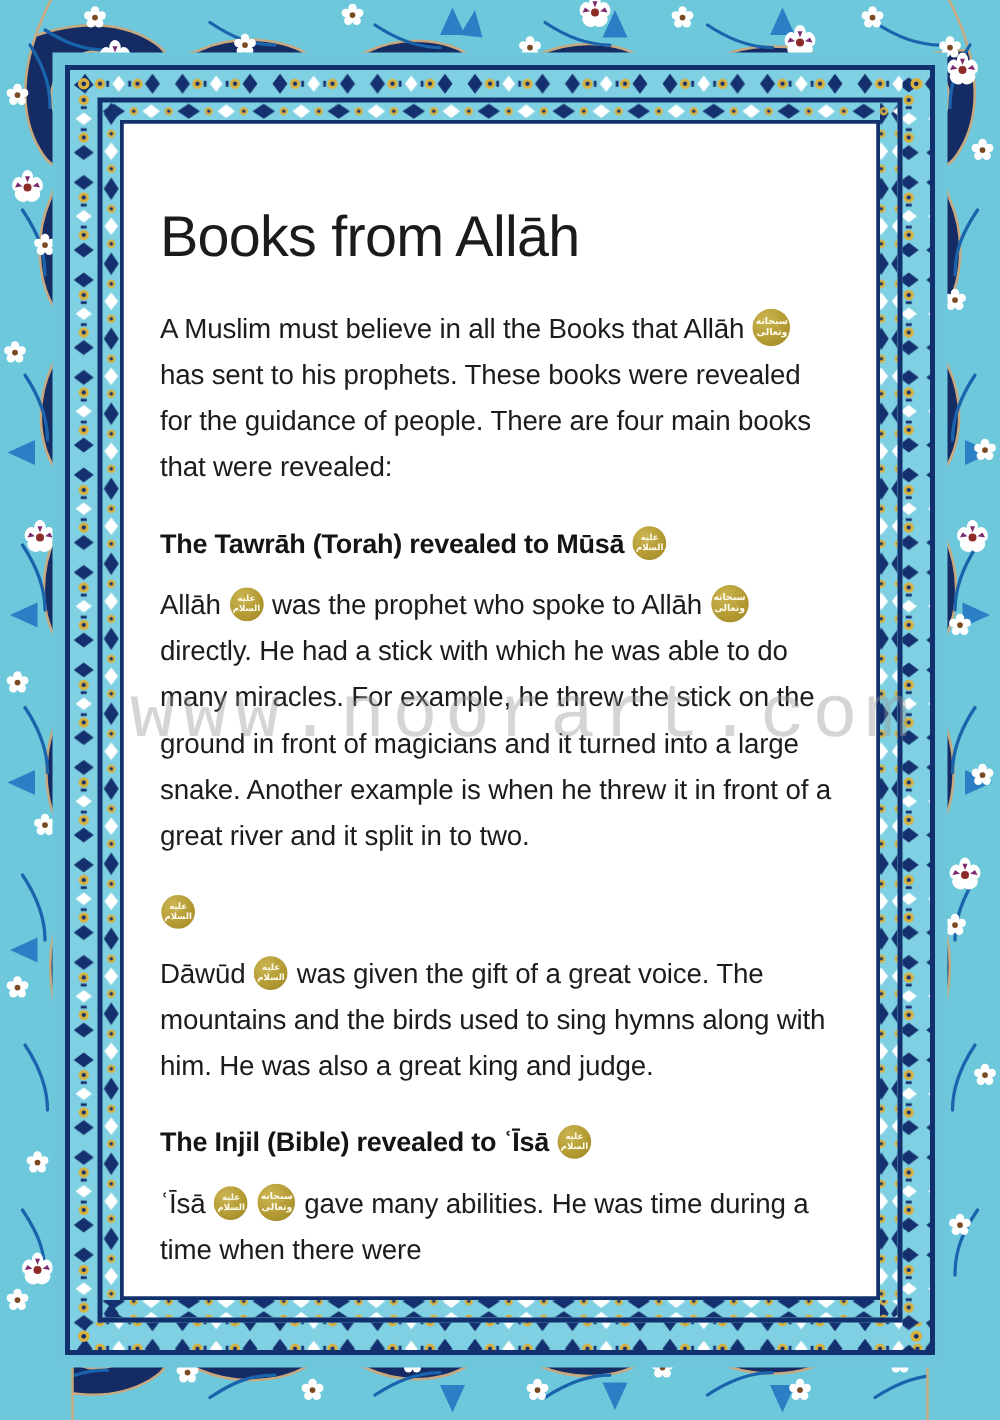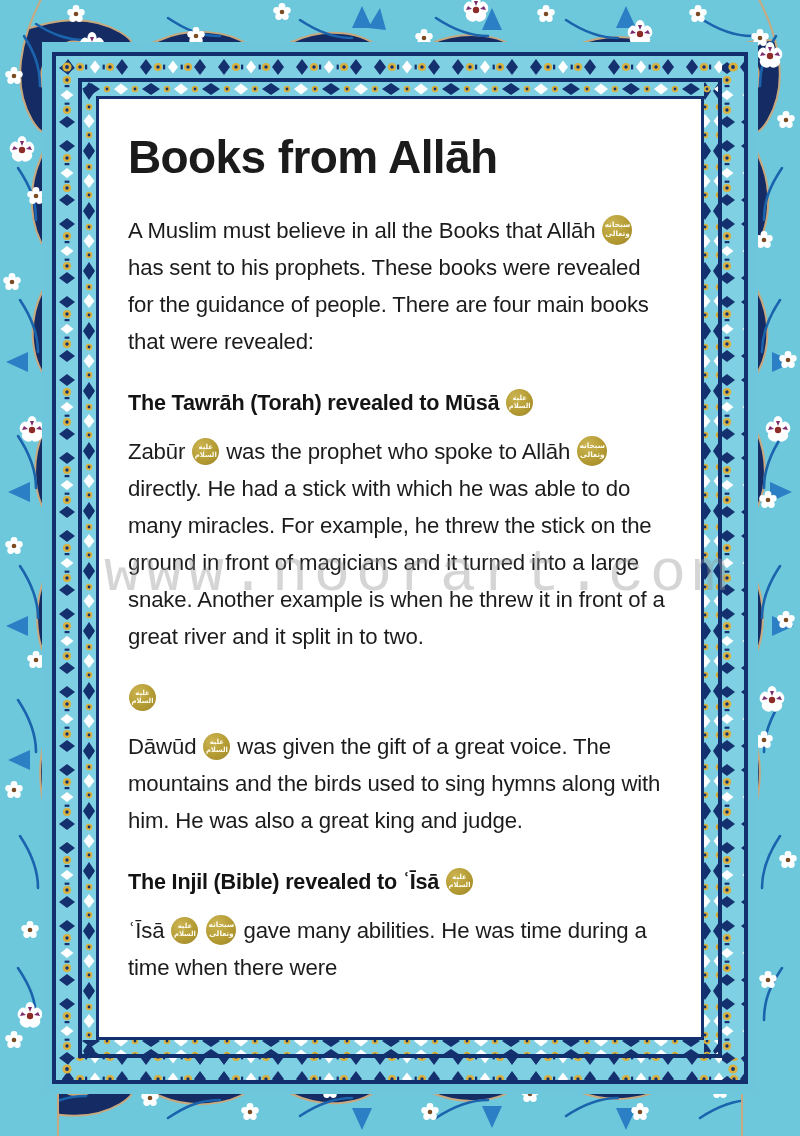--- a/index.html
+++ b/index.html
@@ -82,25 +82,26 @@
 
   .sheet-inner {
     position: absolute;
     left: 0; top: 0; right: 0; bottom: 0;
     padding: 34px 30px 0 29px;
   }
 
   
   .title {
     font-size: 46px;
-    font-weight: bold;
+    font-weight: normal;
     color: #1b1b1b;
     letter-spacing: -0.6px;
     line-height: 1.06;
     margin-bottom: 30px;
+    margin-top: 32px;
   }
 
   .para {
     font-size: 22.2px;
     line-height: 37px;
     color: #1c1c1c;
     margin-bottom: 26px;
     letter-spacing: -0.15px;
   }
 
@@ -474,21 +475,21 @@
       <h2 class="subhead">
         <span>The Tawrāh (Torah) revealed to Mūsā</span>
         <span class="badge small">
           <span class="ar">
             <span>عليه</span>
             <span>السلام</span>
           </span>
         </span>
       </h2>
       <p class="para">
-        <span>Zabūr</span>
+        <span>Allāh</span>
         <span class="badge small">
           <span class="ar">
             <span>عليه</span>
             <span>السلام</span>
           </span>
         </span>
         <span>was the prophet who spoke to Allāh</span>
         <span class="badge">
           <span class="ar">
             <span>سبحانه</span>

